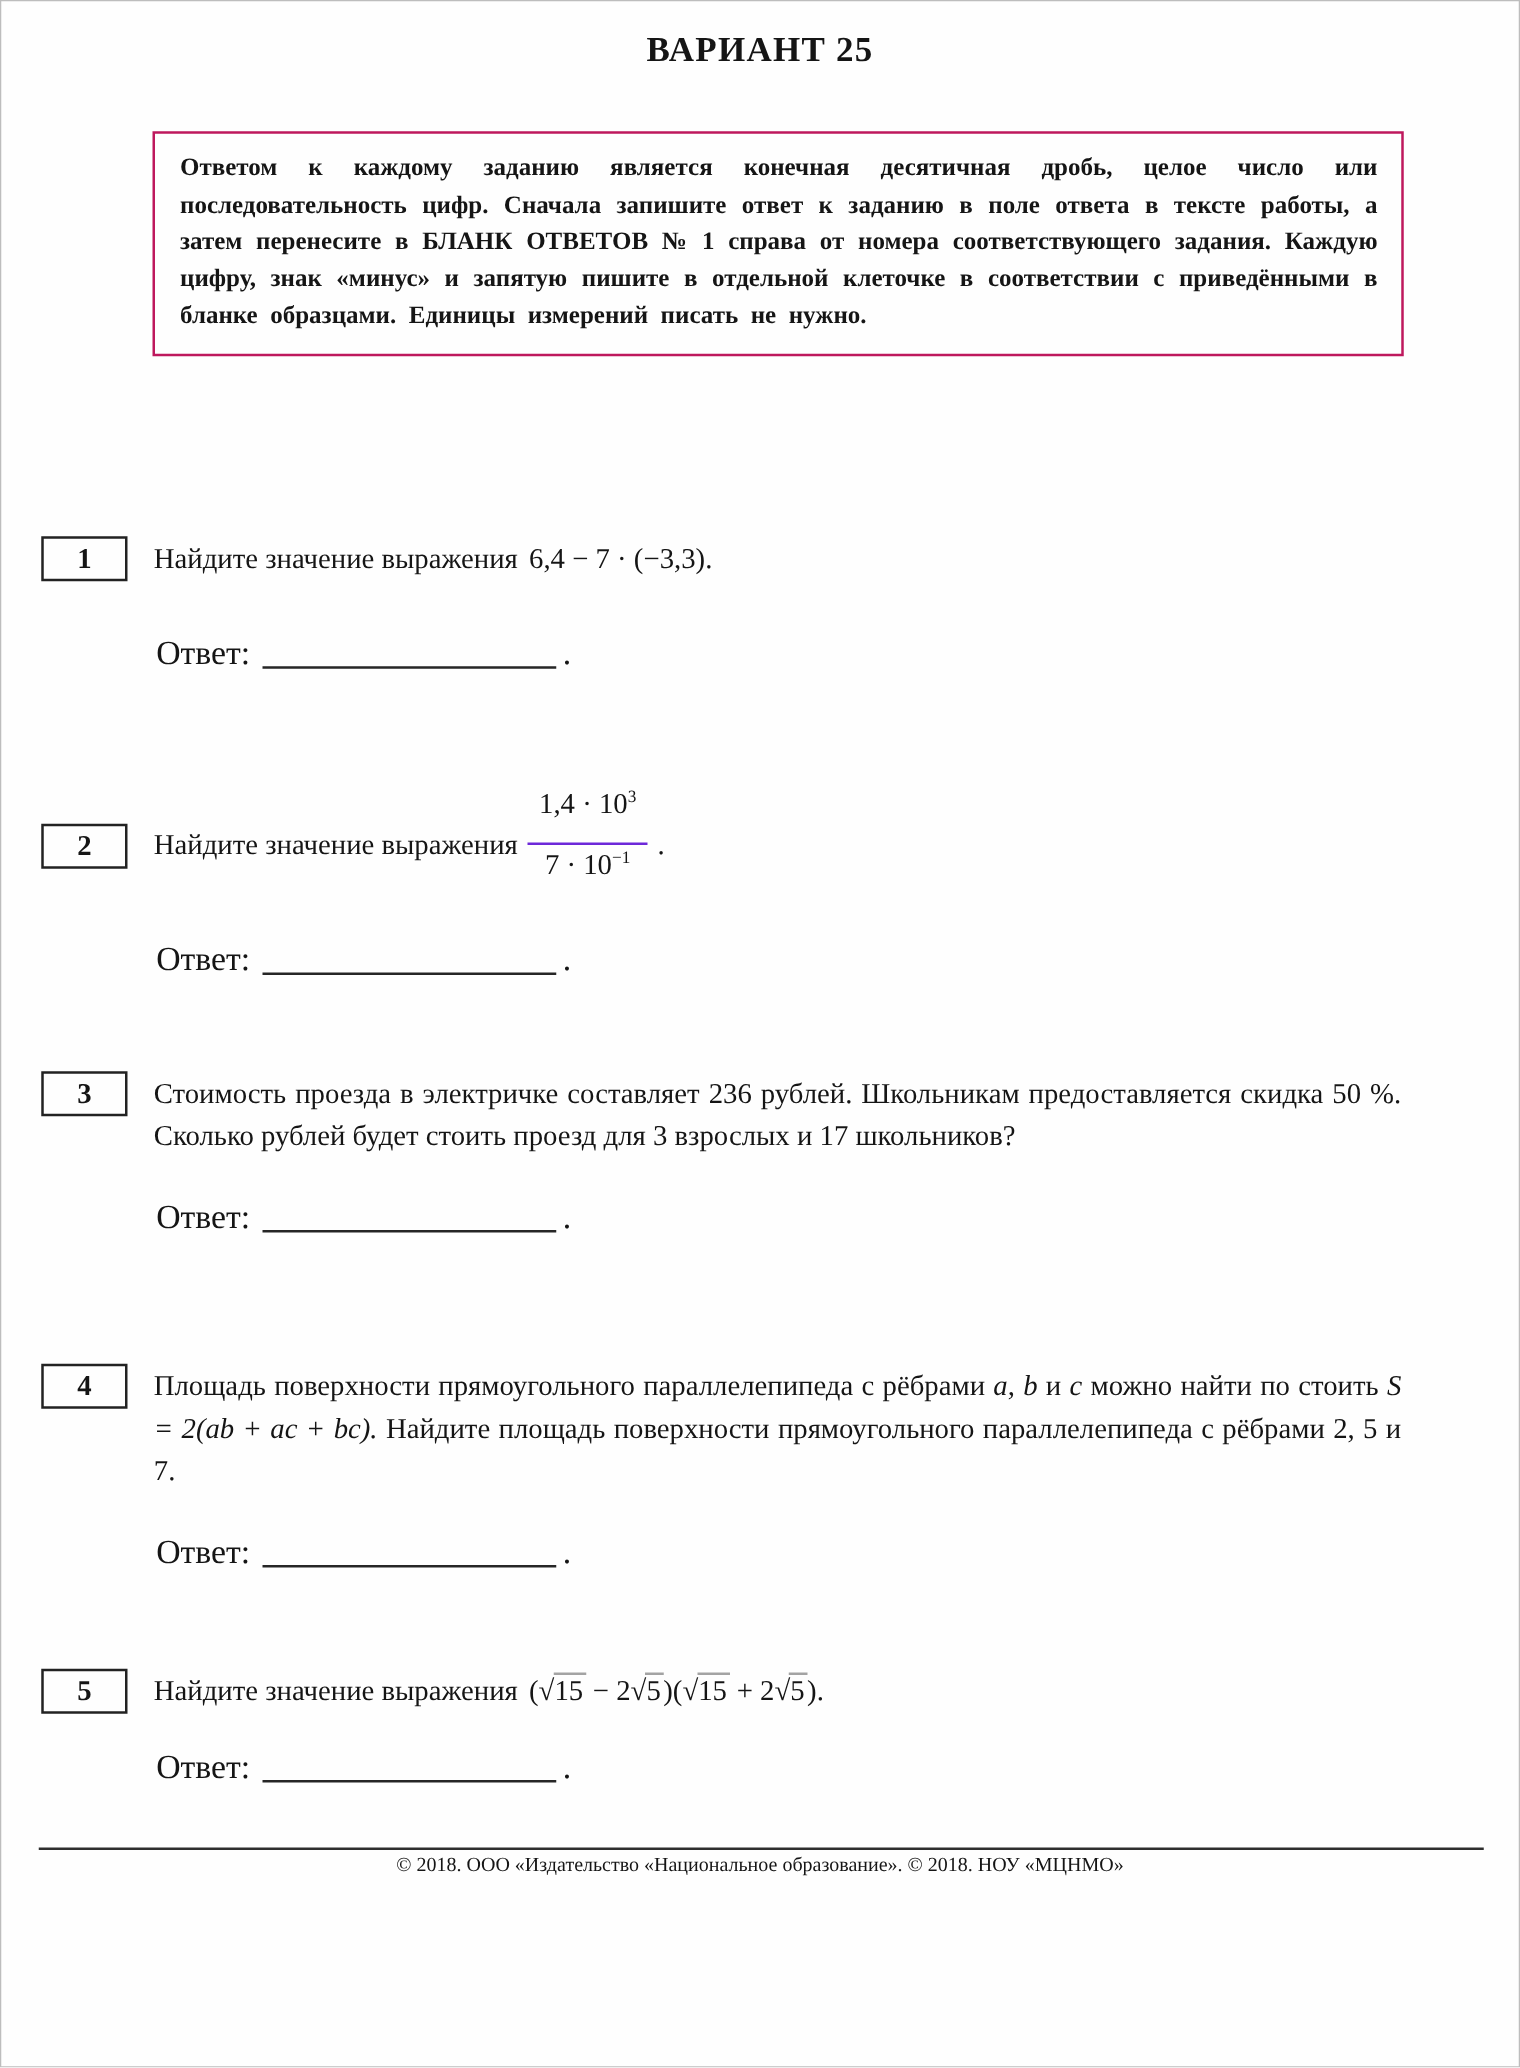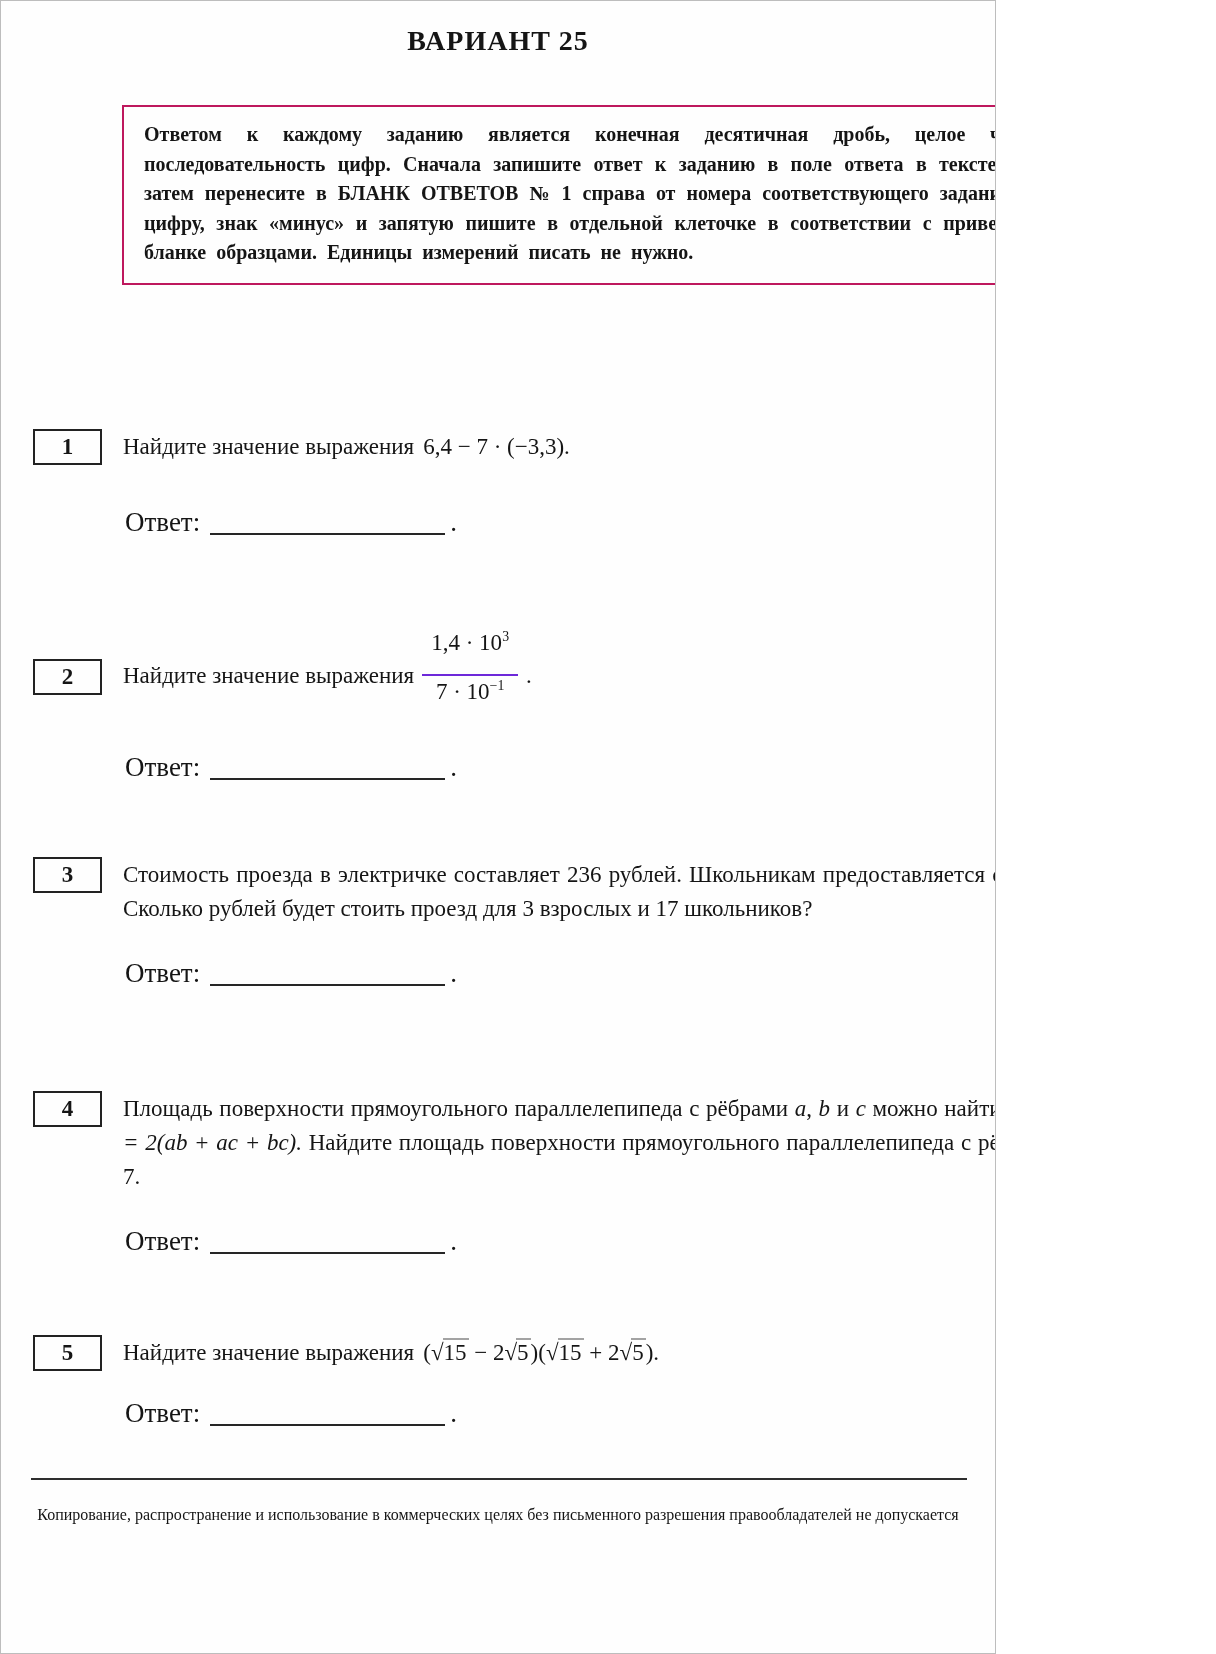--- a/index.html
+++ b/index.html
@@ -1,19 +1,19 @@
 <!DOCTYPE html>
 <html lang="ru"><head>
 <meta charset="utf-8">
 <style>
   * { margin: 0; padding: 0; box-sizing: border-box; }
   html, body { background: #ffffff; }
   .sheet {
     position: relative;
-    width: 996px;
+    width: 1216px;
     height: 1654px;
     background: #fefefe;
     border: 1px solid #bdbdbd;
     font-family: "Liberation Serif", "DejaVu Serif", serif;
     color: #151515;
     overflow: hidden;
   }
   .page-title {
     position: absolute; top: 24px; left: 0; width: 100%;
     text-align: center; font-size: 28px; font-weight: 700; letter-spacing: 1px;
@@ -126,15 +126,15 @@
         <span>5</span>
       </div>
       <p class="prob-text single"><span>Найдите значение выражения</span><span class="math"><span>(</span><span class="sqrt"><span class="sign">√</span><span class="rad">15</span></span><span> − 2</span><span class="sqrt"><span class="sign">√</span><span class="rad">5</span></span><span>)(</span><span class="sqrt"><span class="sign">√</span><span class="rad">15</span></span><span> + 2</span><span class="sqrt"><span class="sign">√</span><span class="rad">5</span></span><span>).</span></span></p>
     </div>
     <div class="answer-row a5">
       <span>Ответ:</span><span class="blank"></span><span>.</span>
     </div>
   </section>
 
   <div class="footer-rule"></div>
-  <div class="footer-line2">Копирование, распространение и использование в коммерческих целях без письменного разрешения правообладателей не допускается</div>
+  <div class="footer-line1">© 2018. ООО «Издательство «Национальное образование». © 2018. НОУ «МЦНМО»</div>
 
 </div>
 
 </body></html>

